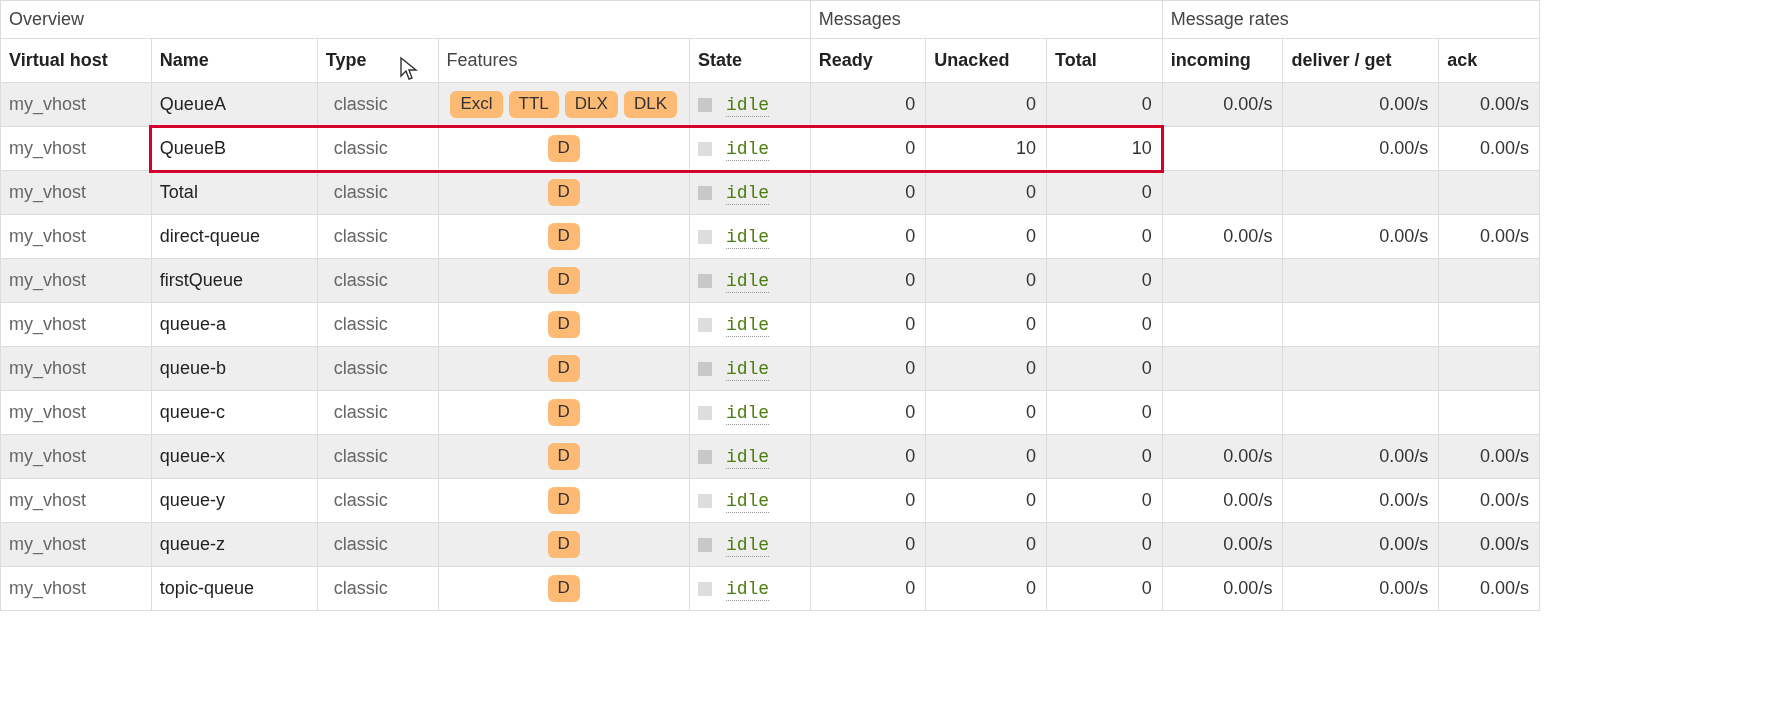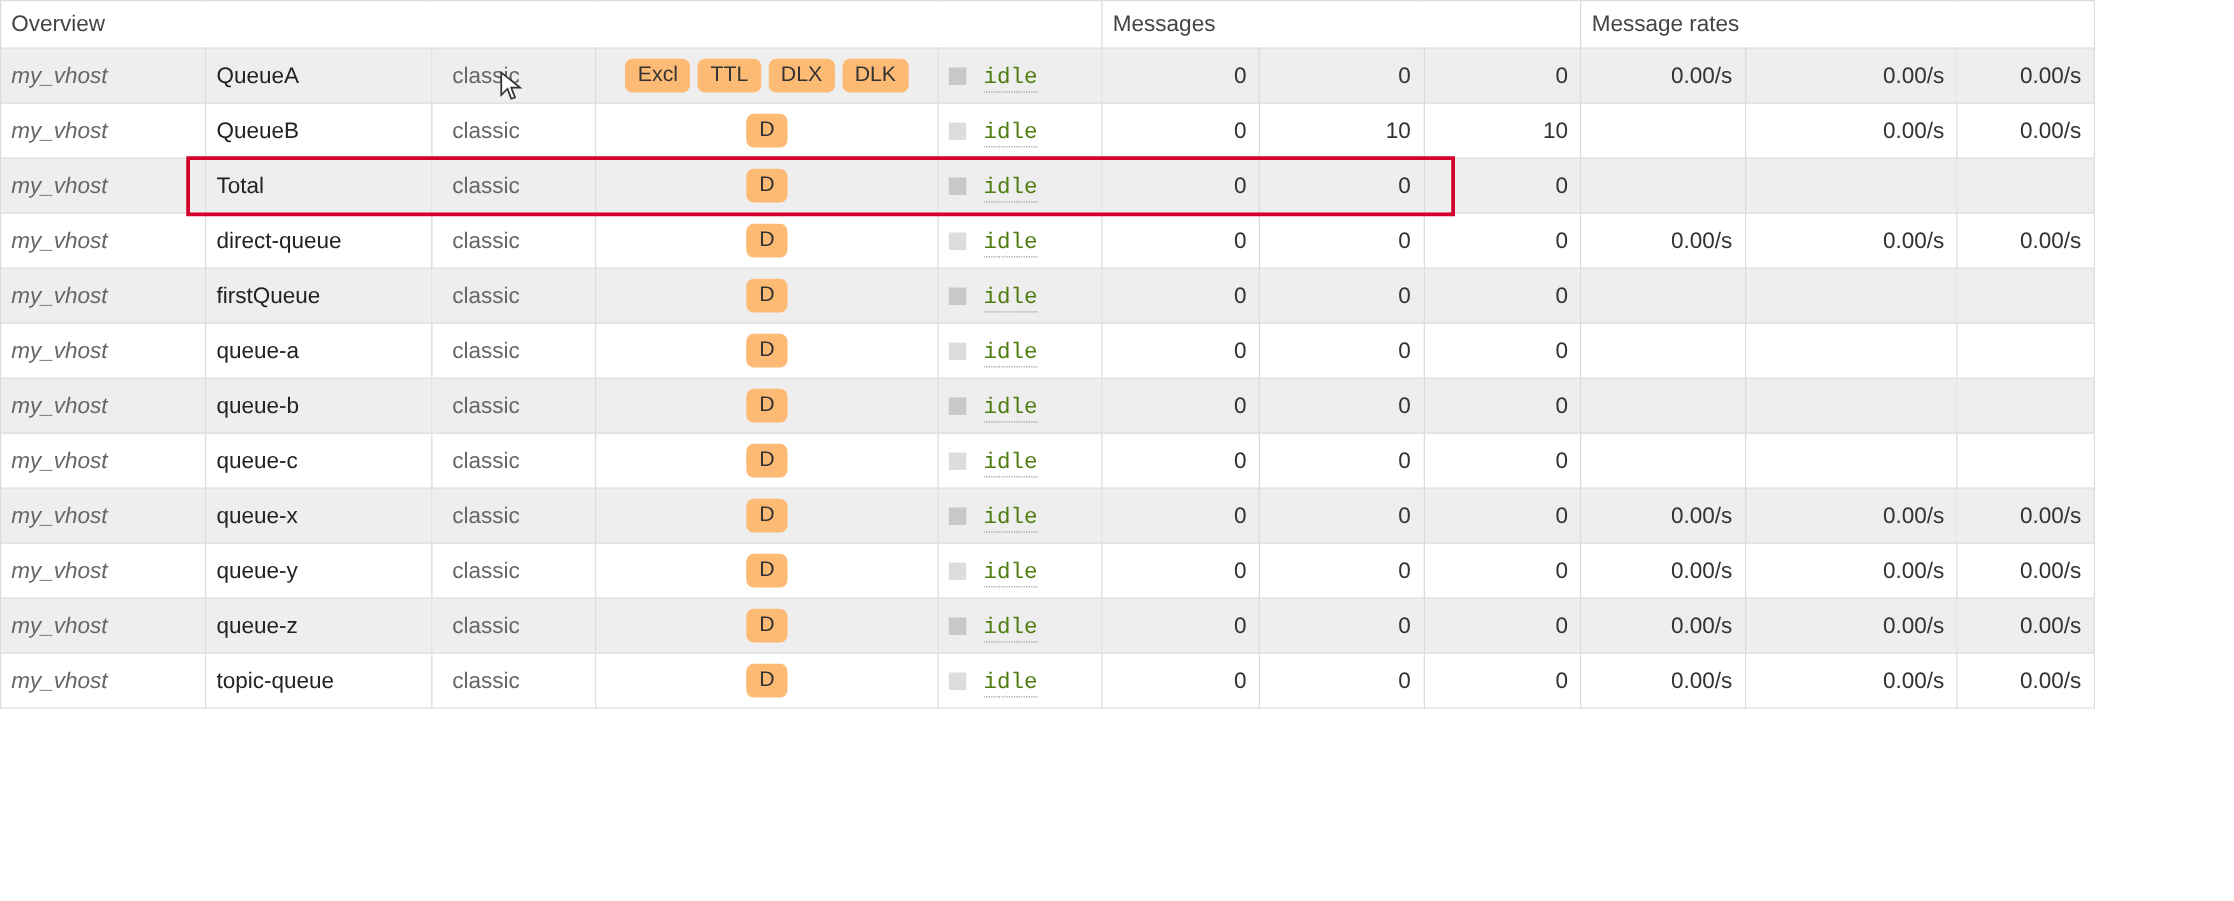--- a/index.html
+++ b/index.html
@@ -4,21 +4,21 @@
 <style>
   html, body {
     margin: 0;
     padding: 0;
     font-family: Verdana, Geneva, Tahoma, sans-serif;
     font-size: 18px;
     color: #333;
     background: #fff;
   }
   .table-wrap {
-    width: 1676px;
+    width: 1540px;
     box-sizing: border-box;
   }
   table {
     border-collapse: collapse;
     width: 100%;
     table-layout: fixed;
   }
   th, td {
     border: 1px solid #dcdcdc;
     padding: 6px 8px;
@@ -61,21 +61,21 @@
     margin-right: 14px;
   }
   tbody tr.odd .state-box { background: #ddd; }
   tbody tr.even .state-box { background: #c8c8c8; }
   .state-label {
     color: #4d7c0f;
     border-bottom: 1px dotted #999;
     padding-bottom: 1px;
     font-family: Liberation Mono, monospace;
   }
-  .vhost { color: #666; font-style: italic; }
+  .vhost { color: #666; }
   .qtype { color: #666; padding-left: 16px; }
   .qname { font-weight: normal; color: #222; }
 
   .badge {
     display: inline-block;
     background: #fdba74;
     color: #333;
     border-radius: 6px;
     padding: 3px 10px;
     margin: 0 3px;
@@ -133,20 +133,33 @@
       <col class="inc">
         <col class="deliver">
         <col class="ack">
     </colgroup>
     <thead>
       <tr>
         <th class="group" colspan="5">Overview</th>
         <th class="group" colspan="3">Messages</th>
         <th class="group" colspan="3">Message rates</th>
       </tr>
+      <tr>
+        <th class="colhdr">Virtual host</th>
+        <th class="colhdr">Name</th>
+        <th class="colhdr">Type</th>
+        <th class="colhdr nf">Features</th>
+        <th class="colhdr">State</th>
+        <th class="colhdr">Ready</th>
+        <th class="colhdr">Unacked</th>
+        <th class="colhdr">Total</th>
+        <th class="colhdr">incoming</th>
+        <th class="colhdr">deliver / get</th>
+        <th class="colhdr">ack</th>
+      </tr>
     </thead>
     <tbody id="tbody">
         <tr class="even">
           <td class="vhost"><span>my_vhost</span></td>
           <td><span class="qname">QueueA</span></td>
           <td class="qtype"><span>classic</span></td>
           <td class="feat-cell"><span class="badge">Excl</span><span class="badge">TTL</span><span class="badge">DLX</span><span class="badge">DLK</span></td>
           <td class="state-cell"><span class="state-box"></span><span class="state-label">idle</span></td>
           <td class="num">0</td>
           <td class="num">0</td>

